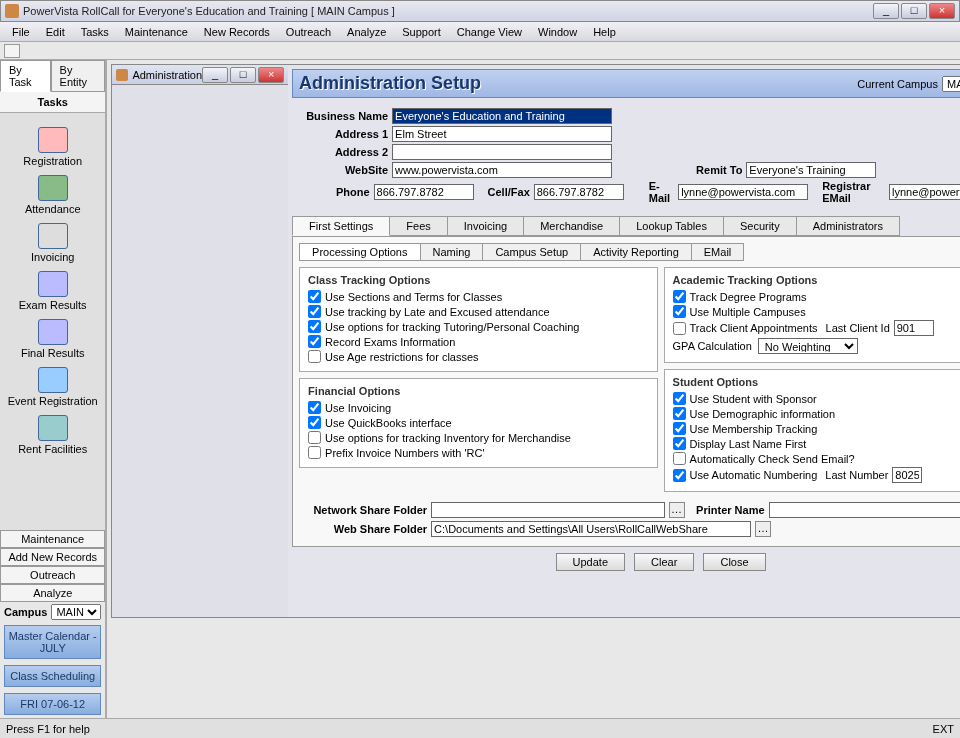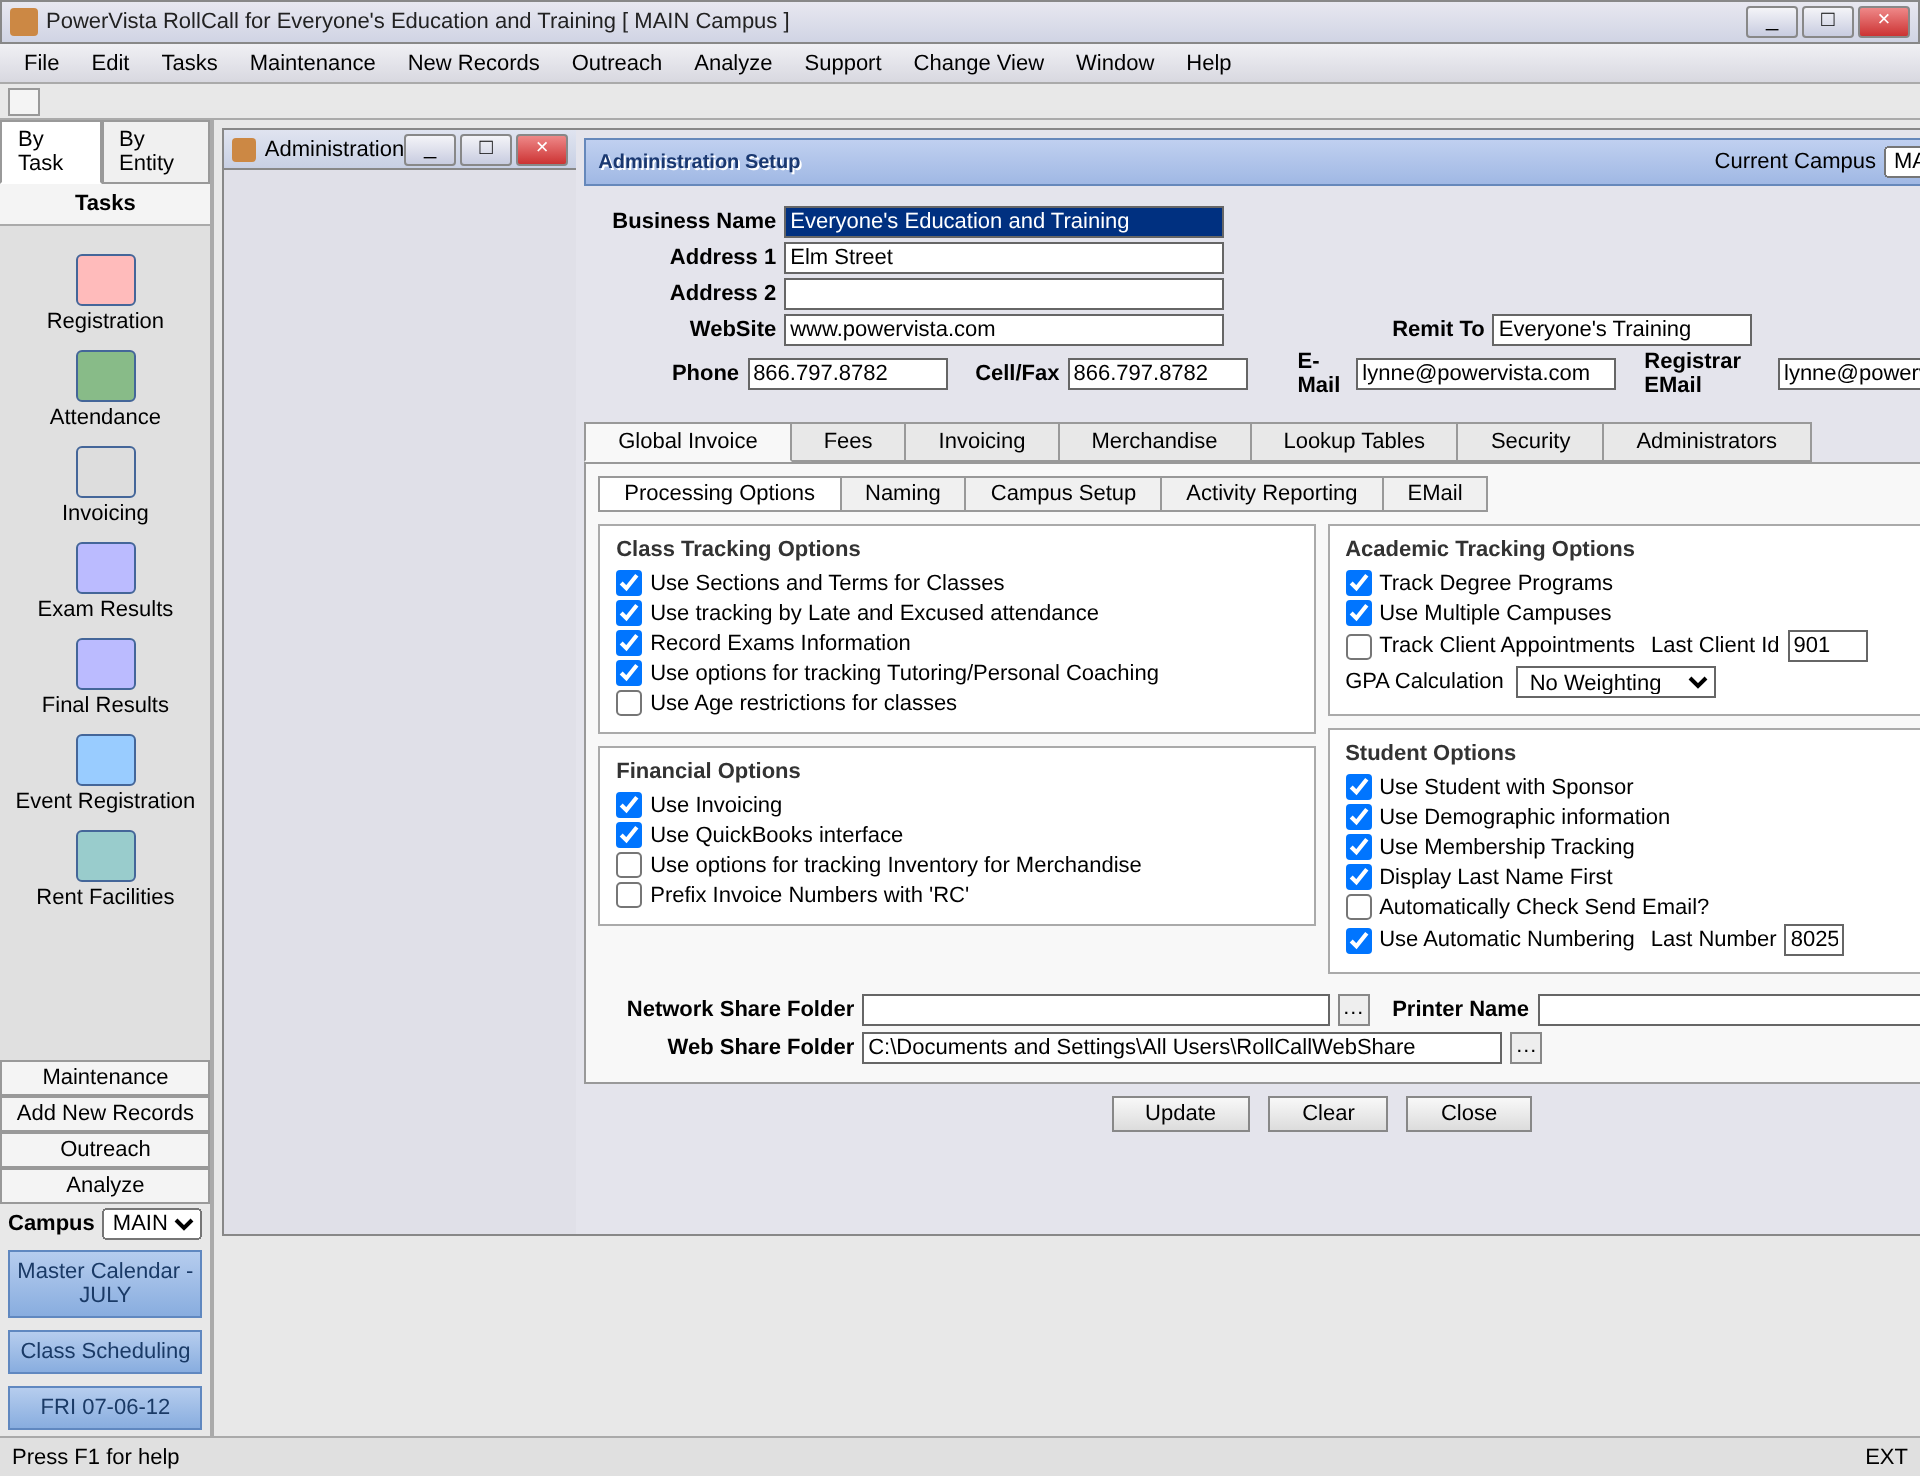--- a/index.html
+++ b/index.html
@@ -35,21 +35,21 @@
 .campus-row { display:flex; align-items:center; padding:2px 4px; gap:4px;}
 .campus-row select { flex:1; font-size:11px; }
 .sb-big { display:block; width:calc(100% - 8px); margin:3px 4px; padding:4px 0; text-align:center; background:linear-gradient(#b6cdee,#88addf); border:1px solid #6088c0; color:#1a3a66; cursor:pointer;}
 .content { flex:1; background:#e8e8e8; position:relative; padding:4px;}
 .mdi { border:1px solid #888; background:#e0e0e8; height:554px; display:flex; }
 .mdi-title { background:linear-gradient(#e0e4f0,#c8d0e4); height:20px; display:flex; align-items:center; padding:0 4px; border-bottom:1px solid #888;}
 .mdi-title .icon { width:12px;height:12px;background:#c84;border-radius:2px;margin-right:4px;}
 .mdi-title .t { flex:1; }
 .mdi-body { flex:1; background:#e4e4ec; padding:4px; overflow:hidden;}
 .setup-header { background:linear-gradient(#c0d0f0,#a0b8e4); padding:3px 6px; border:1px solid #6688bb; display:flex; align-items:center;}
-.setup-header h2 { font-size:10px; color:#1a3870; font-weight:bold; text-shadow:1px 1px #fff; flex:1;}
+.setup-header h2 { font-size:18px; color:#1a3870; font-weight:bold; text-shadow:1px 1px #fff; flex:1;}
 .setup-header label { margin-right:4px;}
 .setup-header select { width:80px;}
 .form-area { padding:8px 10px 4px 10px; }
 .form-row { display:flex; align-items:center; margin:2px 0; }
 .flabel { text-align:right; padding-right:4px; font-weight:bold; }
 .finput { border:1px solid #666; background:#fff; padding:1px 2px; height:16px; }
 .tabs1 { display:flex; margin-top:6px; }
 .tab1 { padding:3px 16px; border:1px solid #999; background:#e8e8e8; cursor:pointer; margin-right:-1px;}
 .tab1.active { background:#f8f8f8; border-bottom:1px solid #f8f8f8; position:relative; }
 .tab-body { border:1px solid #999; background:#f8f8f8; padding:6px; min-height:300px;}
@@ -199,21 +199,21 @@
             <span class="inline-lbl">Cell/Fax</span>
             <input class="finput" style="width: 90px;" value="866.797.8782">
             <span class="inline-lbl" style="margin-left:25px">E-Mail</span>
             <input class="finput" style="width: 130px;" value="lynne@powervista.com">
             <span class="inline-lbl">Registrar EMail</span>
             <input class="finput" style="width: 130px;" value="lynne@powervista.com">
           </div>
         </div>
 
         <div class="tabs1">
-          <div class="tab1 active">Global Invoice</div>
+          <div class="tab1 active">First Settings</div>
           <div class="tab1">Fees</div>
           <div class="tab1">Invoicing</div>
           <div class="tab1">Merchandise</div>
           <div class="tab1">Lookup Tables</div>
           <div class="tab1">Security</div>
           <div class="tab1">Administrators</div>
         </div>
         <div class="tab-body">
           <div class="tabs2">
             <div class="tab2 active">Processing Options</div>
@@ -230,25 +230,25 @@
                 <div class="chk">
                     <input type="checkbox" checked="" style="">
                     <span>Use Sections and Terms for Classes</span>
                   </div>
                 <div class="chk">
                     <input type="checkbox" checked="" style="">
                     <span>Use tracking by Late and Excused attendance</span>
                   </div>
                 <div class="chk">
                     <input type="checkbox" checked="" style="">
+                    <span>Use options for tracking Tutoring/Personal Coaching</span>
+                  </div>
+                <div class="chk">
+                    <input type="checkbox" checked="" style="">
                     <span>Record Exams Information</span>
-                  </div>
-                <div class="chk">
-                    <input type="checkbox" checked="" style="">
-                    <span>Use options for tracking Tutoring/Personal Coaching</span>
                   </div>
                 <div class="chk">
                     <input type="checkbox" style="">
                     <span>Use Age restrictions for classes</span>
                   </div>
               </div>
               <div class="group">
                 <h3>Financial Options</h3>
                 <div class="chk">
                     <input type="checkbox" checked="" style="">

